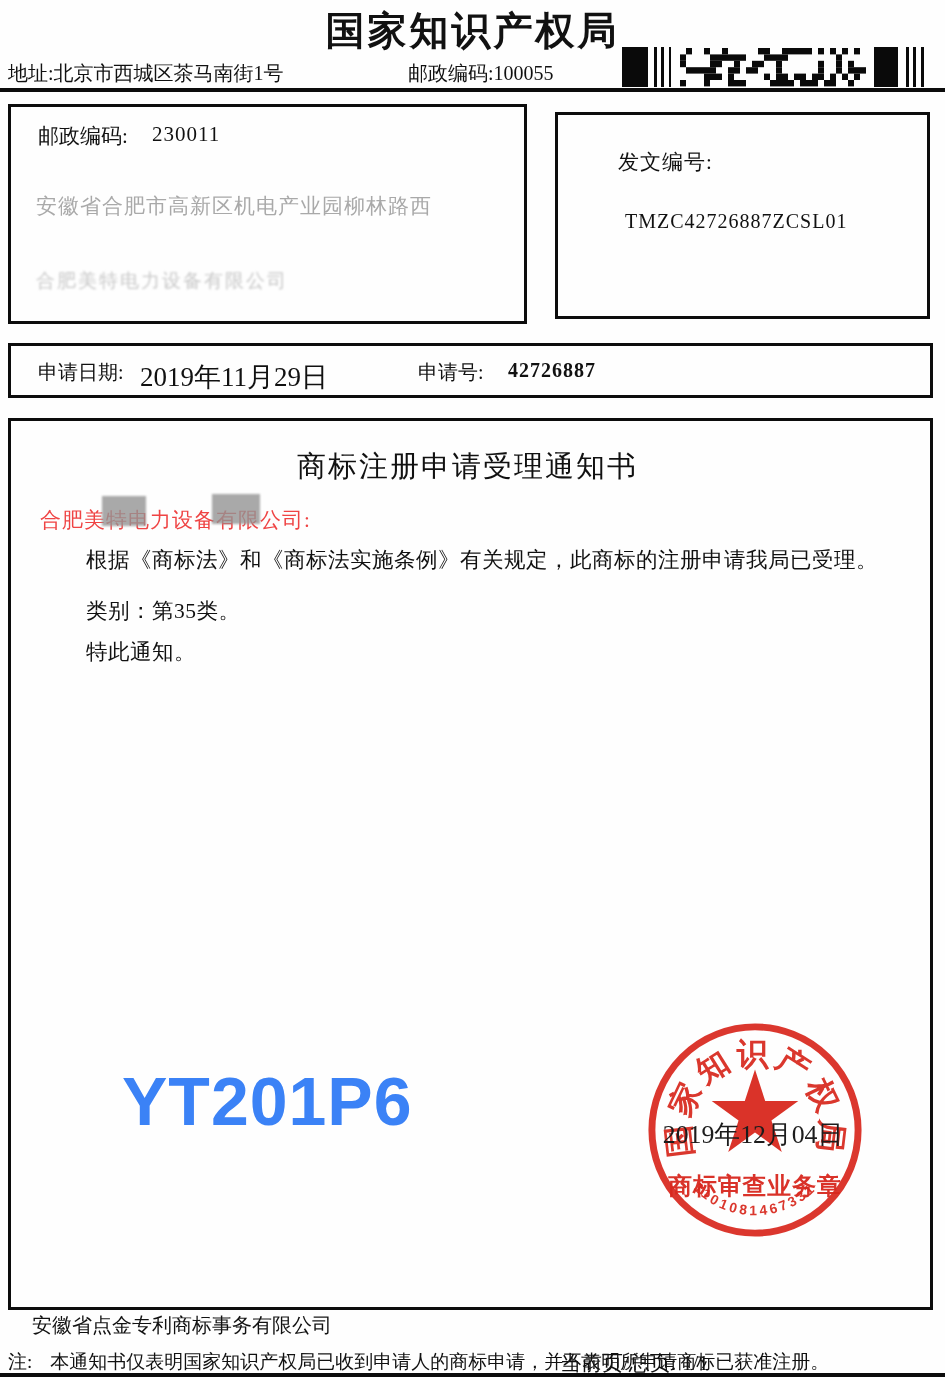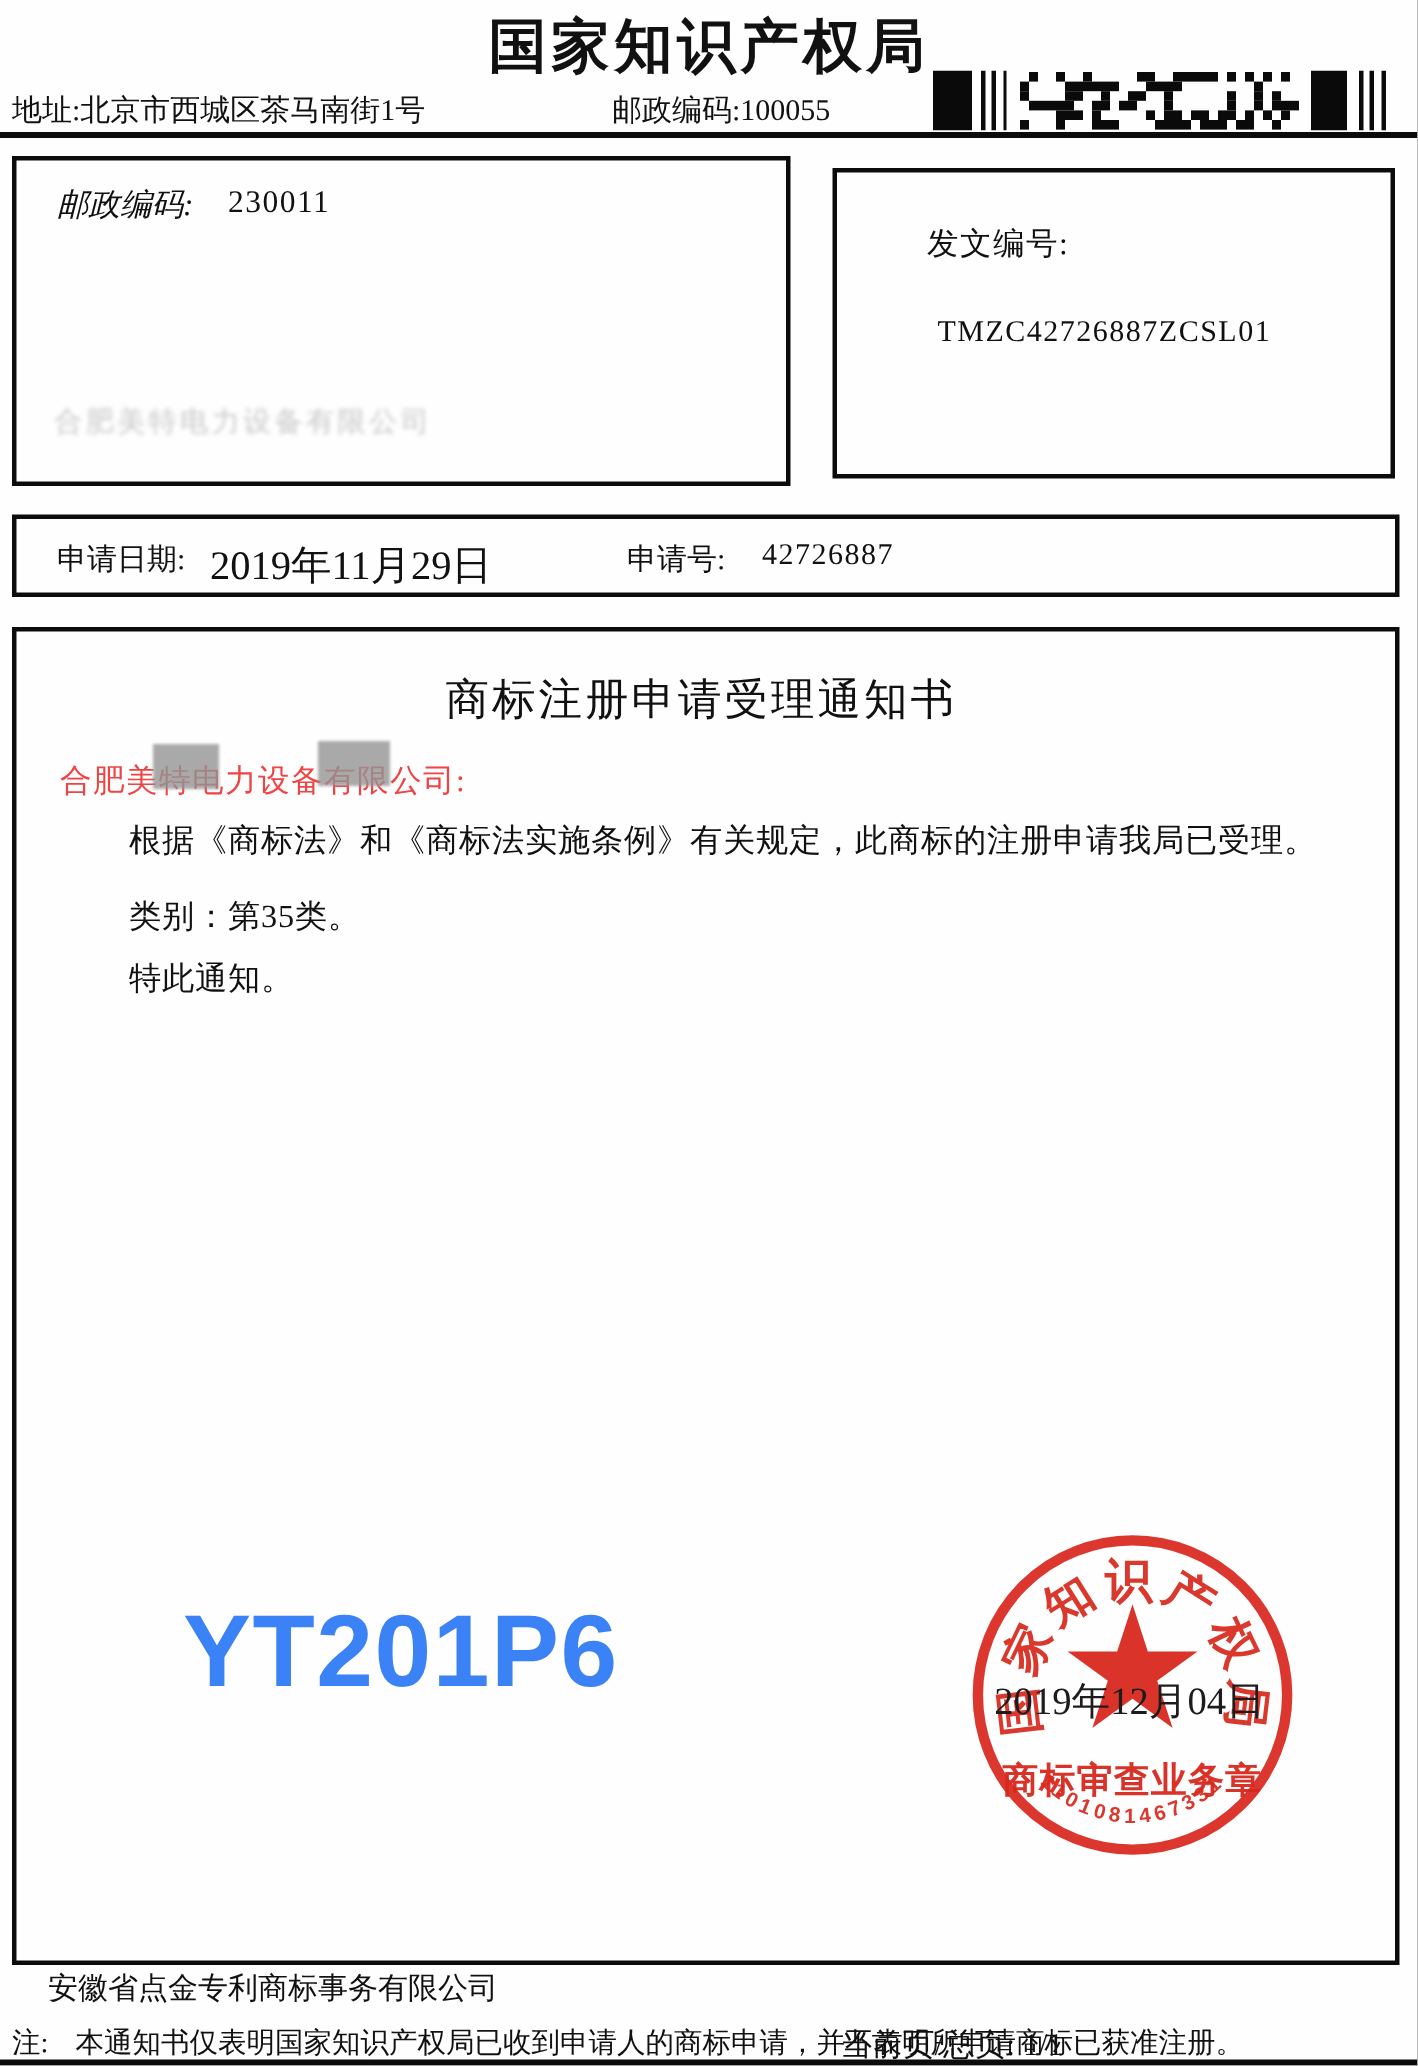--- a/index.html
+++ b/index.html
@@ -11,30 +11,30 @@
   .abs{position:absolute;}
   .hdr-title{top:4px;left:0;width:945px;text-align:center;font-size:39px;font-weight:600;letter-spacing:3px;}
   .hdr-addr{top:60px;left:8px;font-size:20px;}
   .hdr-postal{top:60px;left:408px;font-size:20px;}
   .hdr-rule{top:88px;left:0;width:945px;height:4px;background:#0c0c0c;}
   .box{border:3px solid #0c0c0c;background:transparent;}
   .recipient-box{top:104px;left:8px;width:513px;height:214px;}
   .docnum-box{top:112px;left:555px;width:369px;height:201px;}
   .appbar-box{top:343px;left:8px;width:919px;height:49px;}
   .notice-box{top:418px;left:8px;width:919px;height:886px;}
-  .postal-label{top:122px;left:38px;font-size:21px;font-style:italic;}
+  .postal-label{top:122px;left:38px;font-size:21px;}
   .postal-value{top:122px;left:152px;font-size:21px;letter-spacing:1px;}
   .addr-faint{top:192px;left:36px;font-size:21px;color:#a9a9a9;filter:blur(0.6px);letter-spacing:1px;}
   .company-faint{top:268px;left:36px;font-size:19px;color:#c8c8c8;filter:blur(1.3px);letter-spacing:2px;}
   .docnum-label{top:148px;left:618px;font-size:21px;letter-spacing:1px;}
   .docnum-value{top:210px;left:625px;font-size:20px;letter-spacing:1px;}
   .app-date-label{top:359px;left:38px;font-size:20px;}
   .app-date-value{top:359px;left:140px;font-size:27px;}
   .app-num-label{top:359px;left:418px;font-size:20px;}
-  .app-num-value{top:359px;left:508px;font-size:20px;letter-spacing:1px;}
+  .app-num-value{top:359px;left:508px;font-size:20px;letter-spacing:1px;font-weight:bold;}
   .notice-title{top:447px;left:8px;width:919px;text-align:center;font-size:29px;letter-spacing:2px;}
   .redact{background:rgba(148,148,148,0.8);filter:blur(1px);}
   .redact-1{top:496px;left:102px;width:44px;height:30px;}
   .redact-2{top:494px;left:212px;width:48px;height:30px;}
   .notice-recipient{top:506px;left:40px;font-size:21px;color:#ef4444;filter:blur(0.5px);letter-spacing:1px;}
   .body-line{font-size:21.5px;letter-spacing:0.5px;}
   .body-1{top:545px;left:86px;}
   .body-2{top:596px;left:86px;}
   .body-3{top:637px;left:86px;}
   .trademark{top:1062px;left:122px;font-family:"Liberation Sans","DejaVu Sans",sans-serif;
@@ -145,20 +145,21 @@
         <rect x="284" y="0" width="3" height="40"></rect>
         <rect x="291" y="0" width="3" height="40"></rect>
         <rect x="299" y="0" width="3" height="40"></rect>
       </svg>
   </div>
   <div class="abs hdr-rule"></div>
 
   <div class="abs box recipient-box"></div>
   <div class="abs postal-label">邮政编码:</div>
   <div class="abs postal-value">230011</div>
+  <div class="abs addr-faint">安徽省合肥市高新区机电产业园柳林路西</div>
   <div class="abs company-faint">合肥美特电力设备有限公司</div>
 
   <div class="abs box docnum-box"></div>
   <div class="abs docnum-label">发文编号:</div>
   <div class="abs docnum-value">TMZC42726887ZCSL01</div>
 
   <div class="abs box appbar-box"></div>
   <div class="abs app-date-label">申请日期:</div>
   <div class="abs app-date-value">2019年11月29日</div>
   <div class="abs app-num-label">申请号:</div>

